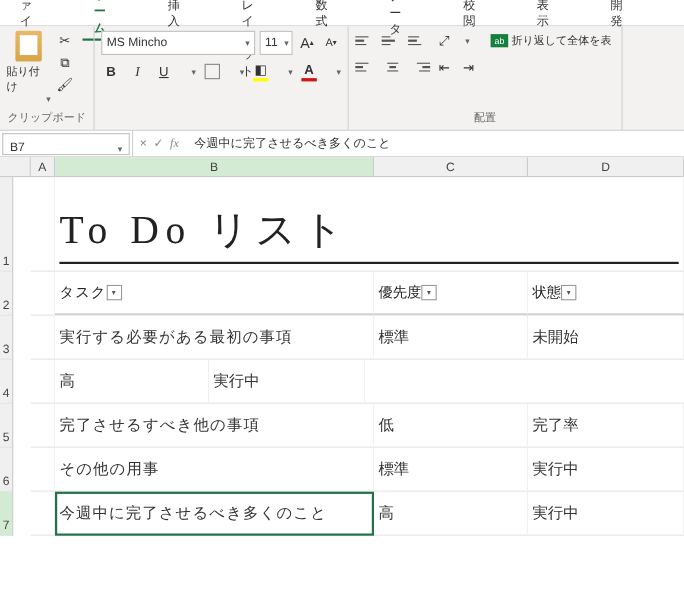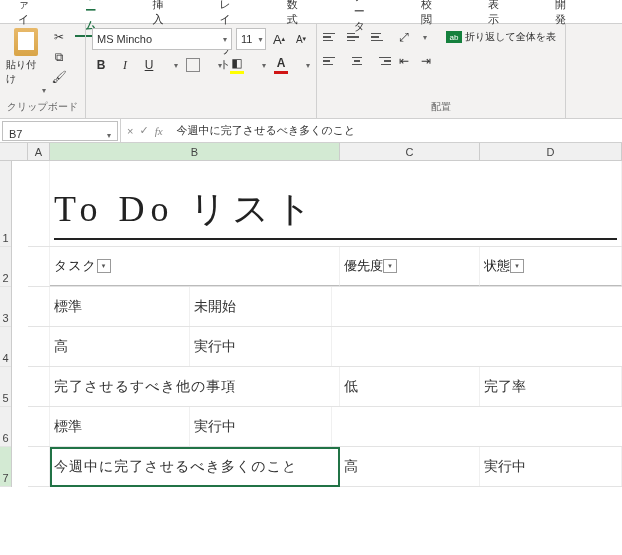--- a/index.html
+++ b/index.html
@@ -273,36 +273,38 @@
         <div class="cc cc-D">
           <div class="thdr">
               <span>状態</span>
               <span class="filter-btn">▾</span>
             </div>
         </div>
       </div>
 
       <div class="crow crowN">
         <div class="cc cc-A"></div>
+        <div class="cc cc-B">実行する必要がある最初の事項</div>
         <div class="cc cc-C">標準</div>
         <div class="cc cc-D">未開始</div>
       </div>
       <div class="crow crowN">
         <div class="cc cc-A"></div>
         <div class="cc cc-C">高</div>
         <div class="cc cc-D">実行中</div>
       </div>
       <div class="crow crowN">
         <div class="cc cc-A"></div>
         <div class="cc cc-B">完了させるすべき他の事項</div>
         <div class="cc cc-C">低</div>
         <div class="cc cc-D">完了率</div>
       </div>
       <div class="crow crowN">
         <div class="cc cc-A"></div>
+        <div class="cc cc-B">その他の用事</div>
         <div class="cc cc-C">標準</div>
         <div class="cc cc-D">実行中</div>
       </div>
       <div class="crow crowN">
         <div class="cc cc-A"></div>
         <div class="cc cc-B">今週中に完了させるべき多くのこと</div>
         <div class="cc cc-C">高</div>
         <div class="cc cc-D">実行中</div>
       </div>
 

